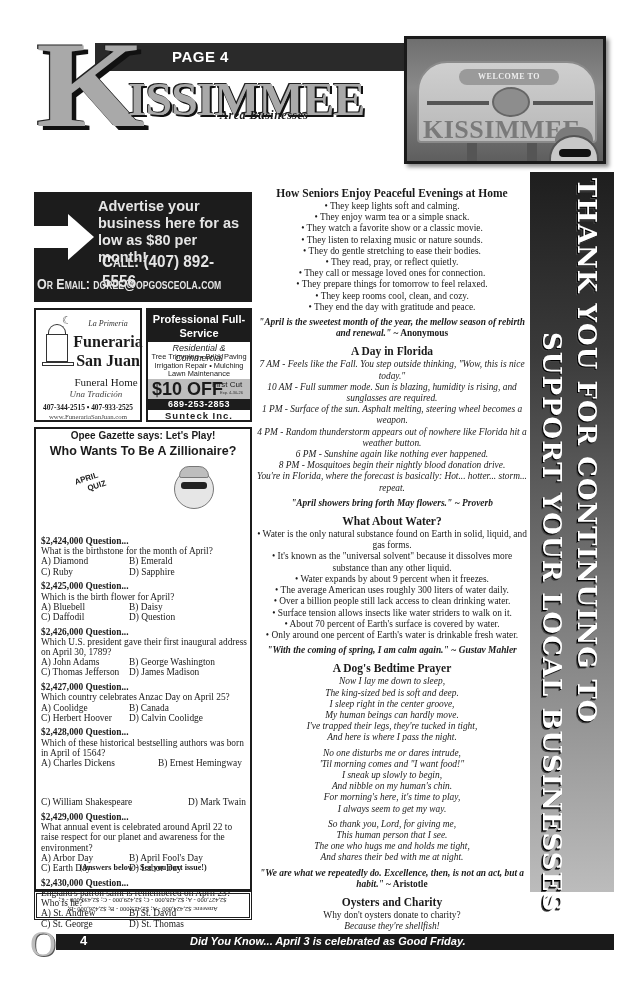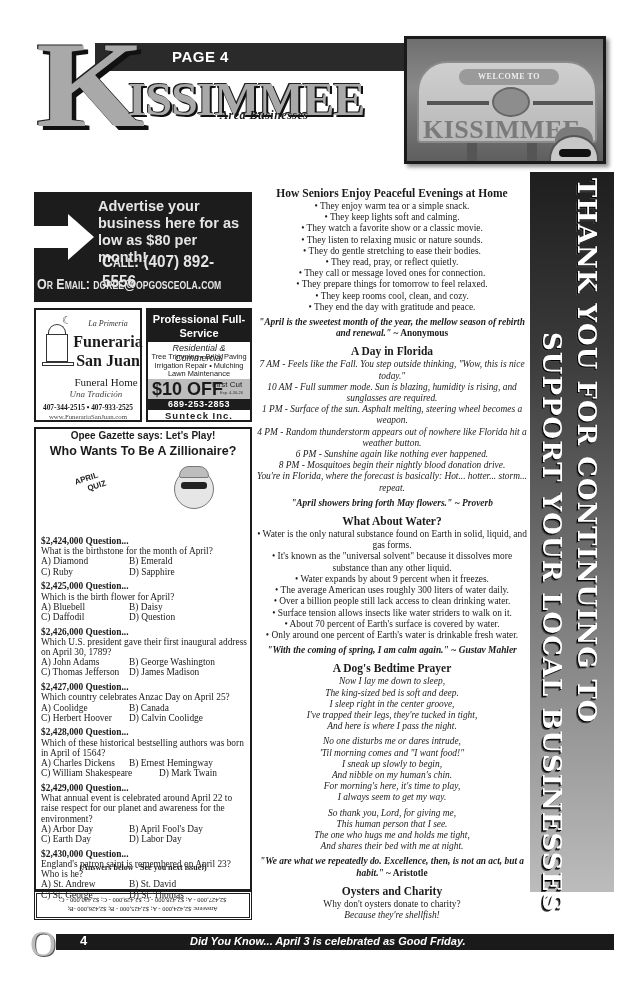--- a/index.html
+++ b/index.html
@@ -209,21 +209,21 @@
       <div class="opts">
           <span>A) Coolidge</span>
           <span>B) Canada</span>
           <span>C) Herbert Hoover</span>
           <span>D) Calvin Coolidge</span>
         </div>
     </div>
     <div class="q">
       <div class="amt">$2,428,000 Question...</div>
       <div>Which of these historical bestselling authors was born in April of 1564?</div>
-      <div class="opts" style="grid-template-columns: 118px auto;">
+      <div class="opts" style="grid-template-columns: 118px auto; gap: 29px;">
           <span>A) Charles Dickens</span>
           <span style="margin-left:-30px;">B) Ernest Hemingway</span>
           <span>C) William Shakespeare</span>
           <span>D) Mark Twain</span>
         </div>
     </div>
     <div class="q">
       <div class="amt">$2,429,000 Question...</div>
       <div>What annual event is celebrated around April 22 to raise respect for our planet and awareness for the environment?</div>
       <div class="opts">
@@ -250,22 +250,22 @@
 <div class="answers">
   <div class="answers-text">
     <div>Answers: $2,424,000 - A; $2,425,000 - B; $2,426,000 -B;</div>
     <div>$2,427,000 - A; $2,428,000 - C; $2,429,000 - C; $2,430,000 - C;</div>
   </div>
 </div>
 
 <div class="mid">
   <section>
     <h3>How Seniors Enjoy Peaceful Evenings at Home</h3>
+    <div>• They keep lights soft and calming.</div>
     <div>• They enjoy warm tea or a simple snack.</div>
-    <div>• They keep lights soft and calming.</div>
     <div>• They watch a favorite show or a classic movie.</div>
     <div>• They listen to relaxing music or nature sounds.</div>
     <div>• They do gentle stretching to ease their bodies.</div>
     <div>• They read, pray, or reflect quietly.</div>
     <div>• They call or message loved ones for connection.</div>
     <div>• They prepare things for tomorrow to feel relaxed.</div>
     <div>• They keep rooms cool, clean, and cozy.</div>
     <div>• They end the day with gratitude and peace.</div>
     <div class="quote"><span>"April is the sweetest month of the year, the mellow season of rebirth and renewal."</span> <b>~ Anonymous</b></div>
   </section>
@@ -293,20 +293,21 @@
     <div>• About 70 percent of Earth's surface is covered by water.</div>
     <div>• Only around one percent of Earth's water is drinkable fresh water.</div>
     <div class="quote"><span>"With the coming of spring, I am calm again."</span> <span>~ Gustav Mahler</span></div>
   </section>
 
   <section>
     <h3>A Dog's Bedtime Prayer</h3>
     <div class="it">Now I lay me down to sleep,</div>
     <div class="it">The king-sized bed is soft and deep.</div>
     <div class="it">I sleep right in the center groove,</div>
+    <div class="it">My human beings can hardly move.</div>
     <div class="it">I've trapped their legs, they're tucked in tight,</div>
     <div class="it">And here is where I pass the night.</div>
     <div class="gap"></div>
     <div class="it">No one disturbs me or dares intrude,</div>
     <div class="it">'Til morning comes and "I want food!"</div>
     <div class="it">I sneak up slowly to begin,</div>
     <div class="it">And nibble on my human's chin.</div>
     <div class="it">For morning's here, it's time to play,</div>
     <div class="it">I always seem to get my way.</div>
     <div class="gap"></div>

